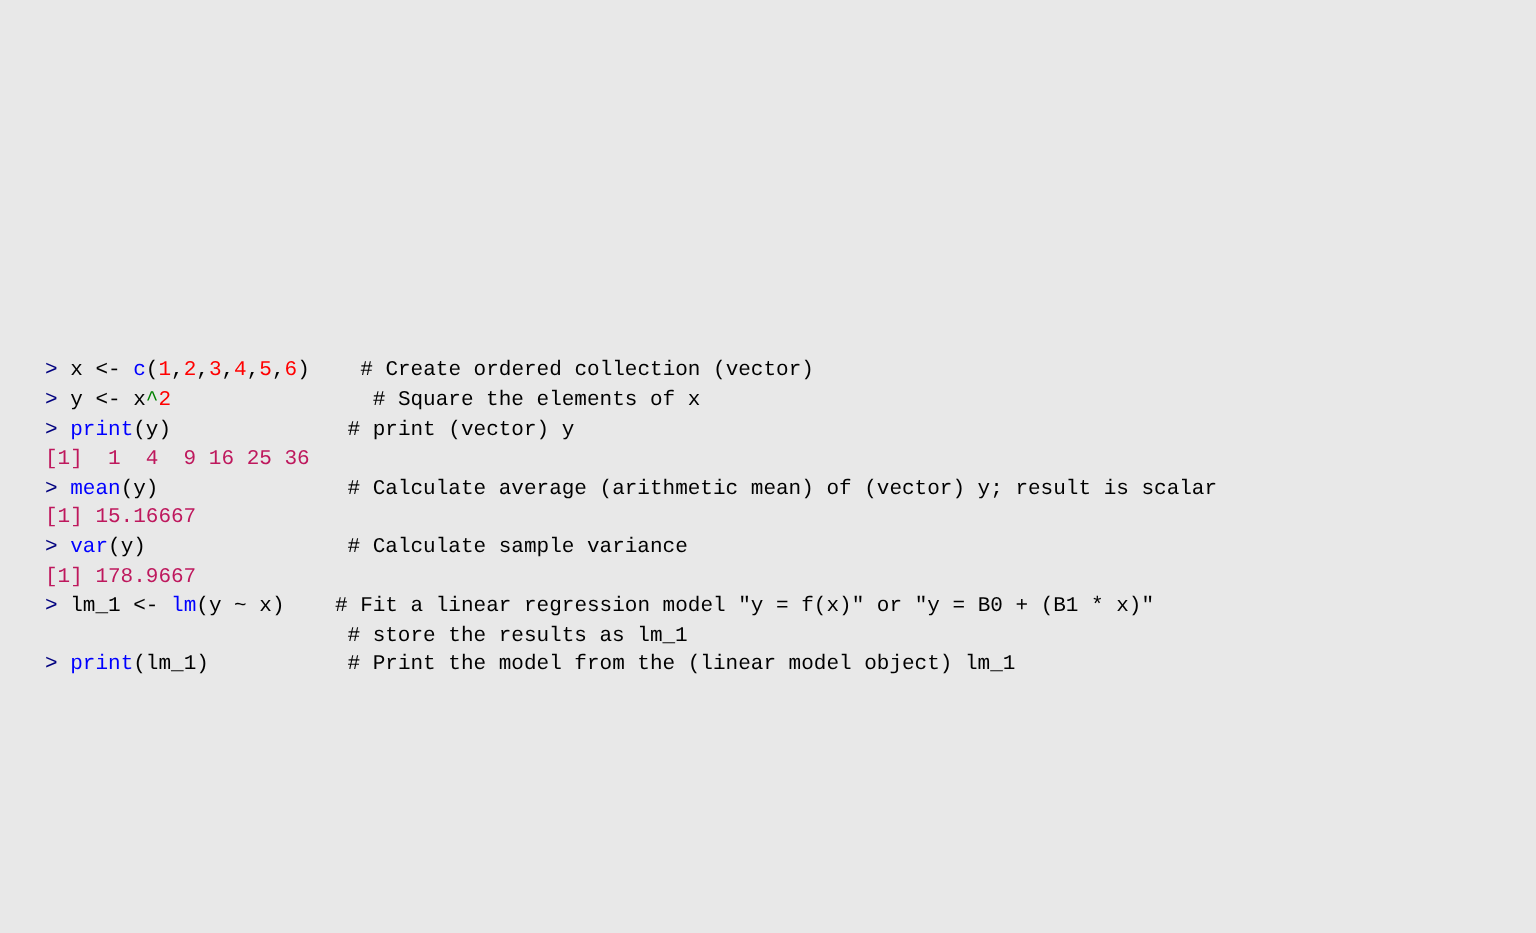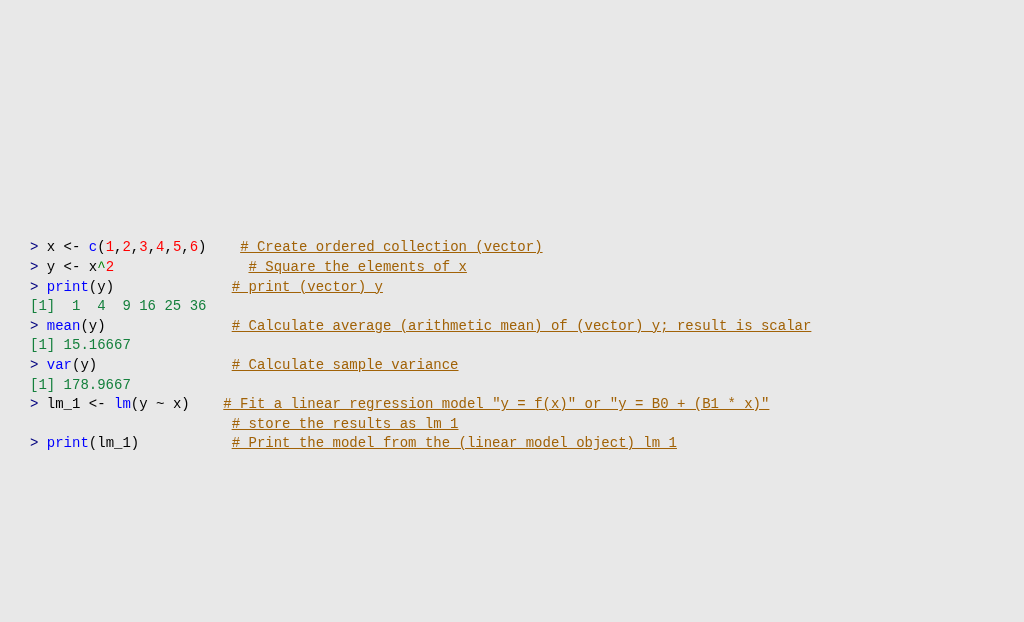--- a/index.html
+++ b/index.html
@@ -29,25 +29,24 @@
     .number {
       color: #ff0000;
     }
     .default {
       color: #000000;
     }
     .caret {
       color: #008000;
     }
     .comment {
-      color: #a16207;
-      text-decoration: underline;
+      color: #000000;
     }
     .output {
-      color: #15803d;
+      color: #be185d;
     }
     .line {
       display: block;
     }
   </style>
 </head>
 <body>
 
 
 

